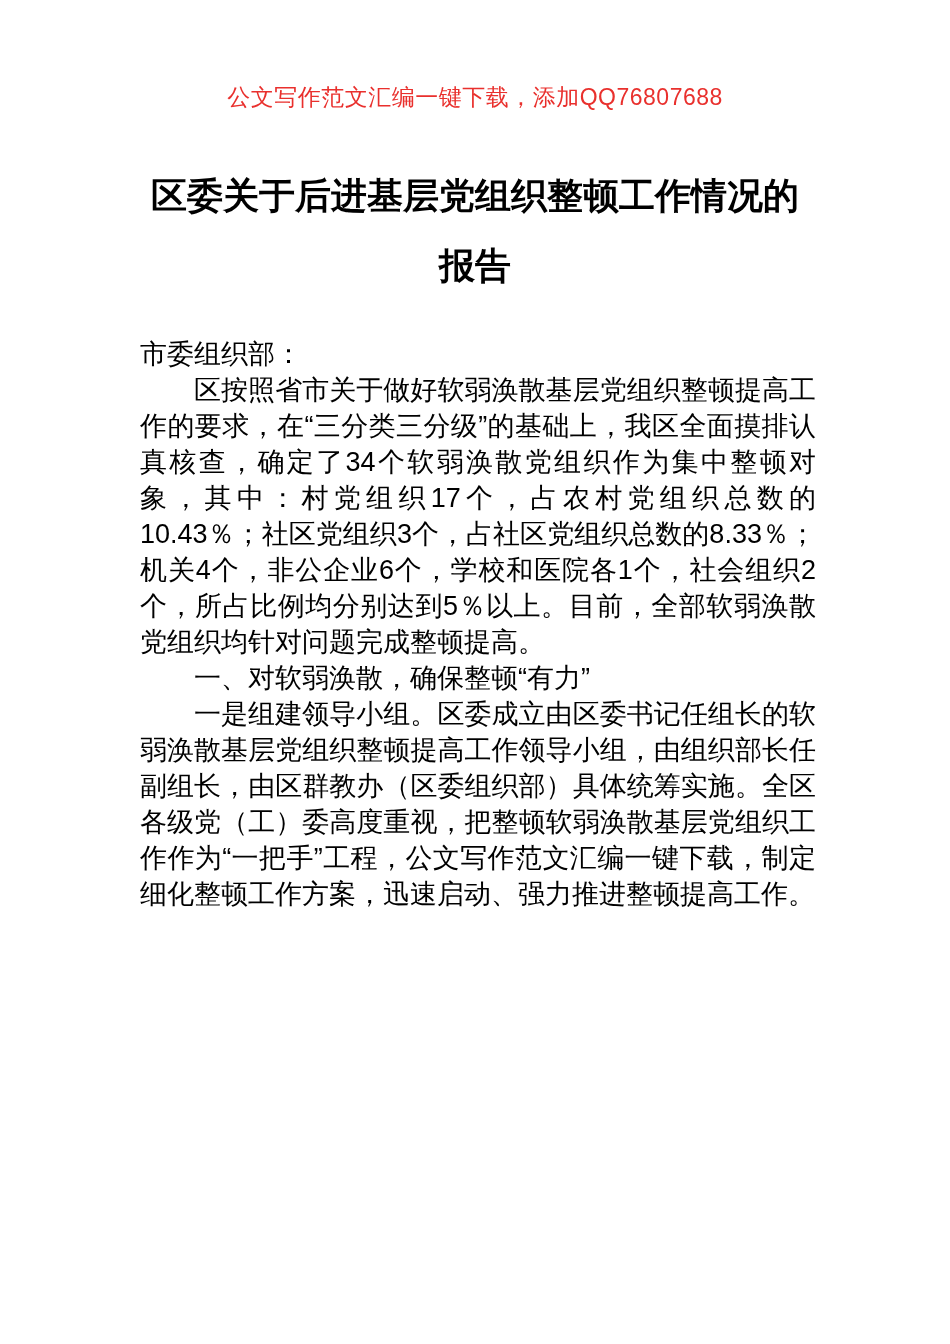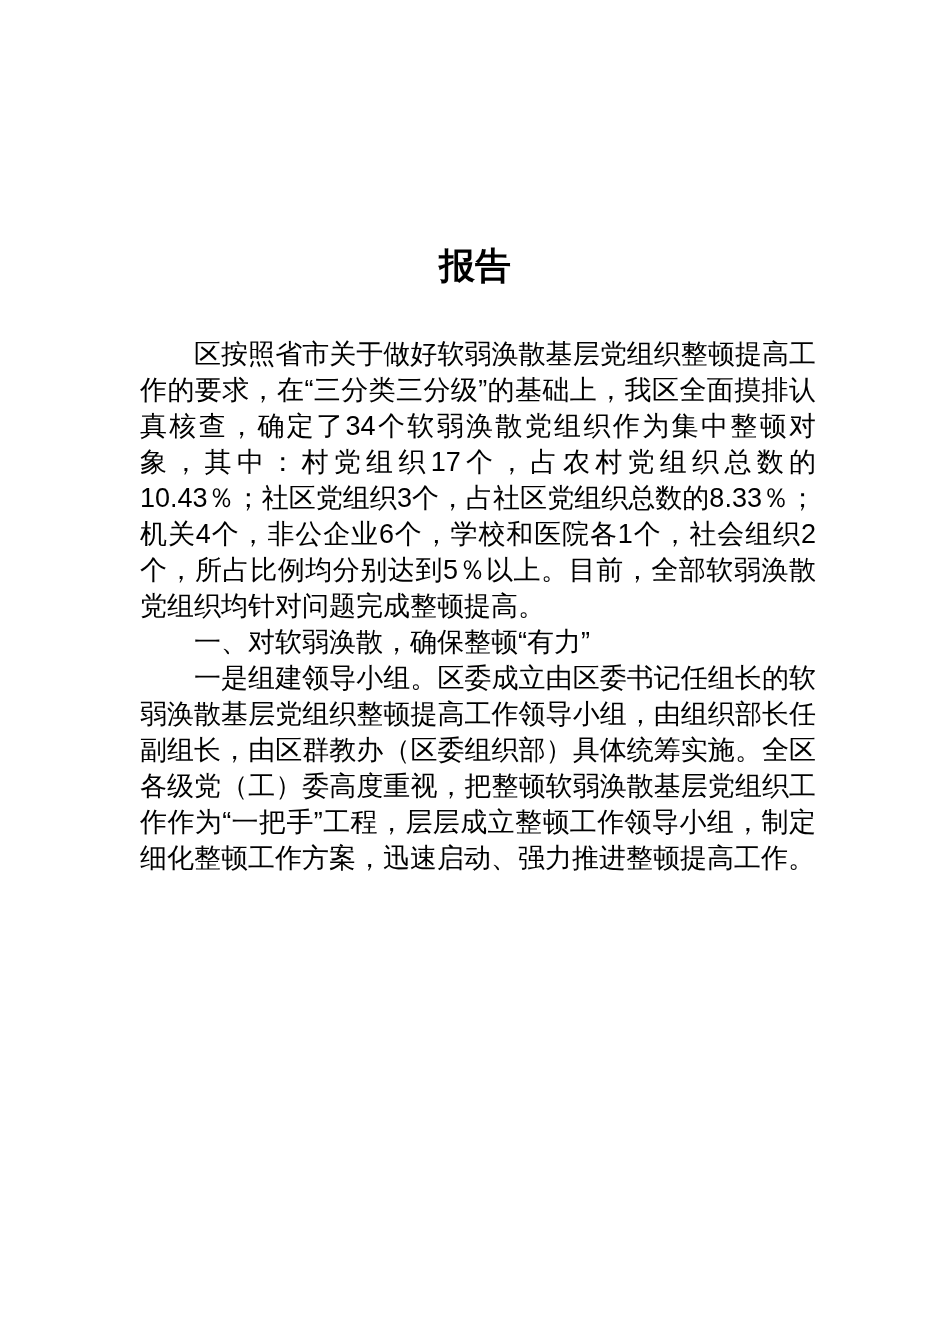--- a/index.html
+++ b/index.html
@@ -61,25 +61,29 @@
   }
   .doc-body p.flush {
     text-indent: 0;
   }
 </style>
 </head>
 <body>
 
 <div class="page">
 
+  <div class="promo" style="color: rgb(233, 48, 45);">
+    <span>公文写作范文汇编一键下载，添加QQ76807688</span>
+  </div>
 
   <h1 class="doc-title">
-    <br>
+    <span>区委关于后进基层党组织整顿工作情况的</span><br>
     <span>报告</span>
   </h1>
 
   <div class="doc-body">
+    <p class="flush">市委组织部：</p>
     <p>区按照省市关于做好软弱涣散基层党组织整顿提高工作的要求，在“三分类三分级”的基础上，我区全面摸排认真核查，确定了34个软弱涣散党组织作为集中整顿对象，其中：村党组织17个，占农村党组织总数的10.43％；社区党组织3个，占社区党组织总数的8.33％；机关4个，非公企业6个，学校和医院各1个，社会组织2个，所占比例均分别达到5％以上。目前，全部软弱涣散党组织均针对问题完成整顿提高。</p>
     <p>一、对软弱涣散，确保整顿“有力”</p>
-    <p>一是组建领导小组。区委成立由区委书记任组长的软弱涣散基层党组织整顿提高工作领导小组，由组织部长任副组长，由区群教办（区委组织部）具体统筹实施。全区各级党（工）委高度重视，把整顿软弱涣散基层党组织工作作为“一把手”工程，层层成立整顿工作领导小组，制定细化整顿工作方案，迅速启动、强力推进整顿提高工作。</p>
+    <p>一是组建领导小组。区委成立由区委书记任组长的软弱涣散基层党组织整顿提高工作领导小组，由组织部长任副组长，由区群教办（区委组织部）具体统筹实施。全区各级党（工）委高度重视，把整顿软弱涣散基层党组织工作作为“一把手”工程，公文写作范文汇编一键下载，制定细化整顿工作方案，迅速启动、强力推进整顿提高工作。</p>
   </div>
 
 </div>
 
 </body></html>

